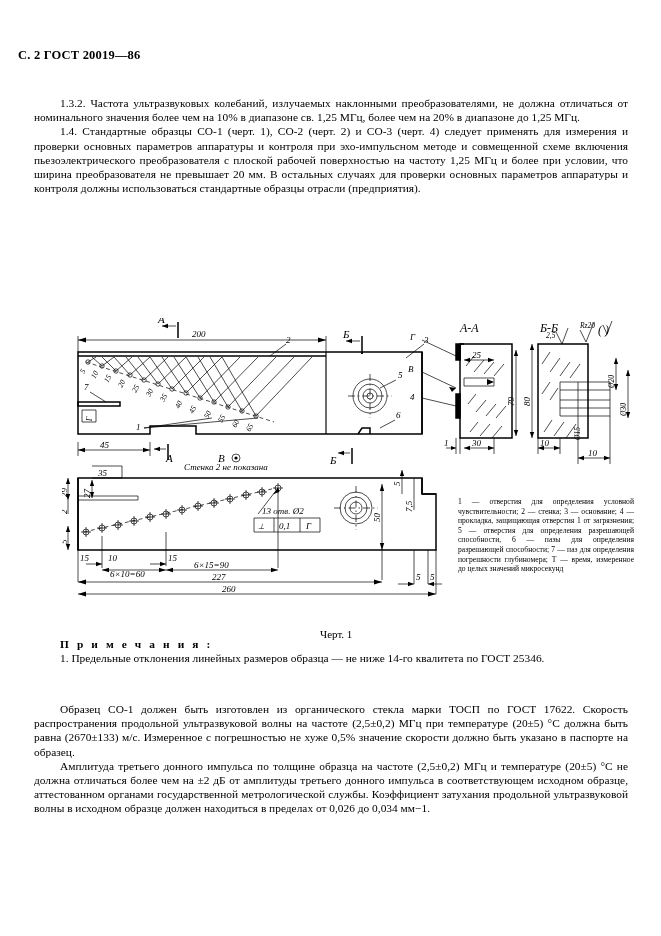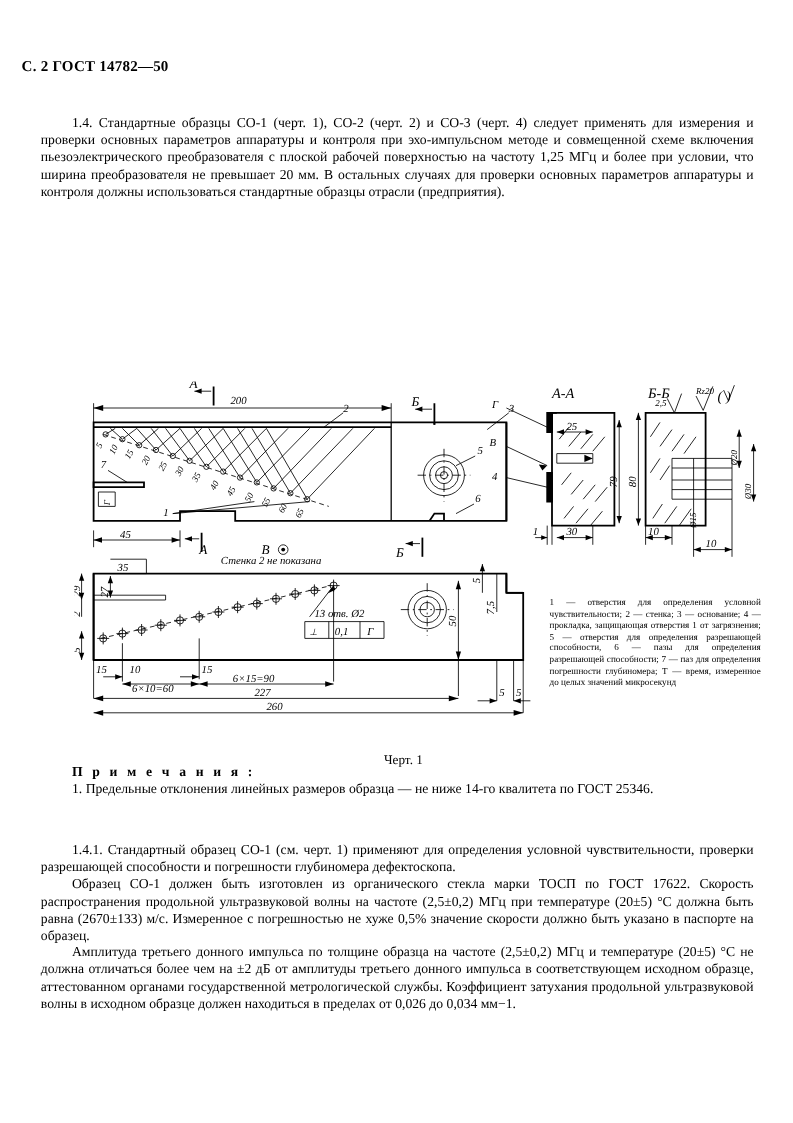--- a/index.html
+++ b/index.html
@@ -27,23 +27,24 @@
   .legend{position:absolute;left:458px;top:497px;width:176px;font-size:7.6px;
           line-height:9.6px;text-align:justify;}
 
   .figcap{position:absolute;left:320px;top:628px;font-size:11px;}
 </style>
 </head>
 <body>
 
 <div class="page">
 
-  <div class="hdr">С. 2 ГОСТ 14782—50</div>
+  <div class="hdr">С. 2 ГОСТ 20019—86</div>
 
   <div class="body-text" id="t1">
+    <p class="ind">1.3.2. Частота ультразвуковых колебаний, излучаемых наклонными преобразователями, не должна отличаться от номинального значения более чем на 10% в диапазоне св. 1,25 МГц, более чем на 20% в диапазоне до 1,25 МГц.</p>
     <p class="ind">1.4. Стандартные образцы СО-1 (черт. 1), СО-2 (черт. 2) и СО-3 (черт. 4) следует применять для измерения и проверки основных параметров аппаратуры и контроля при эхо-импульсном методе и совмещенной схеме включения пьезоэлектрического преобразователя с плоской рабочей поверхностью на частоту 1,25 МГц и более при условии, что ширина преобразователя не превышает 20 мм. В остальных случаях для проверки основных параметров аппаратуры и контроля должны использоваться стандартные образцы отрасли (предприятия).</p>
   </div>
 
   <div class="fig">
     <svg width="580" height="312" viewBox="0 0 580 312" xmlns="http://www.w3.org/2000/svg" fill="none" stroke="#000" stroke-width="1" shape-rendering="geometricPrecision">
       <style>
         .thin{stroke-width:.7}
         .thk{stroke-width:1.5}
         .dash{stroke-dasharray:7 3 1.5 3;stroke-width:.7}
         .dsh2{stroke-dasharray:4 3;stroke-width:.7}
@@ -417,18 +418,17 @@
 
   <div class="legend">1 — отверстия для определения условной чувствительности; 2 — стенка; 3 — основание; 4 — прокладка, защищающая отверстия 1 от загрязнения; 5 — отверстия для определения разрешающей способности, 6 — пазы для определения разрешающей способности; 7 — паз для определения погрешности глубиномера; Т — время, измеренное до целых значений микросекунд</div>
   <div class="figcap">Черт. 1</div>
 
   <div class="body-text" id="t2">
     <p class="ind notes-title">П р и м е ч а н и я :</p>
     <p class="ind">1. Предельные отклонения линейных размеров образца — не ниже 14-го квалитета по ГОСТ 25346.</p>
   </div>
 
   <div class="body-text" id="t3">
-    <p class="ind">1.4.1. Стандартный образец СО-1 (см. черт. 1) применяют для определения условной чувствительности, проверки разрешающей способности и погрешности глубиномера дефектоскопа.</p>
     <p class="ind">Образец СО-1 должен быть изготовлен из органического стекла марки ТОСП по ГОСТ 17622. Скорость распространения продольной ультразвуковой волны на частоте (2,5±0,2) МГц при температуре (20±5) °С должна быть равна (2670±133) м/с. Измеренное с погрешностью не хуже 0,5% значение скорости  должно быть указано в паспорте на образец.</p>
     <p class="ind">Амплитуда третьего донного импульса по толщине образца на частоте (2,5±0,2) МГц и температуре (20±5) °С не должна отличаться более чем на ±2 дБ от амплитуды третьего донного импульса в соответствующем исходном образце, аттестованном органами государственной метрологической службы. Коэффициент затухания продольной ультразвуковой волны в исходном образце должен находиться в пределах от 0,026 до 0,034 мм−1.</p>
   </div>
 
 </div>
 
 </body></html>

